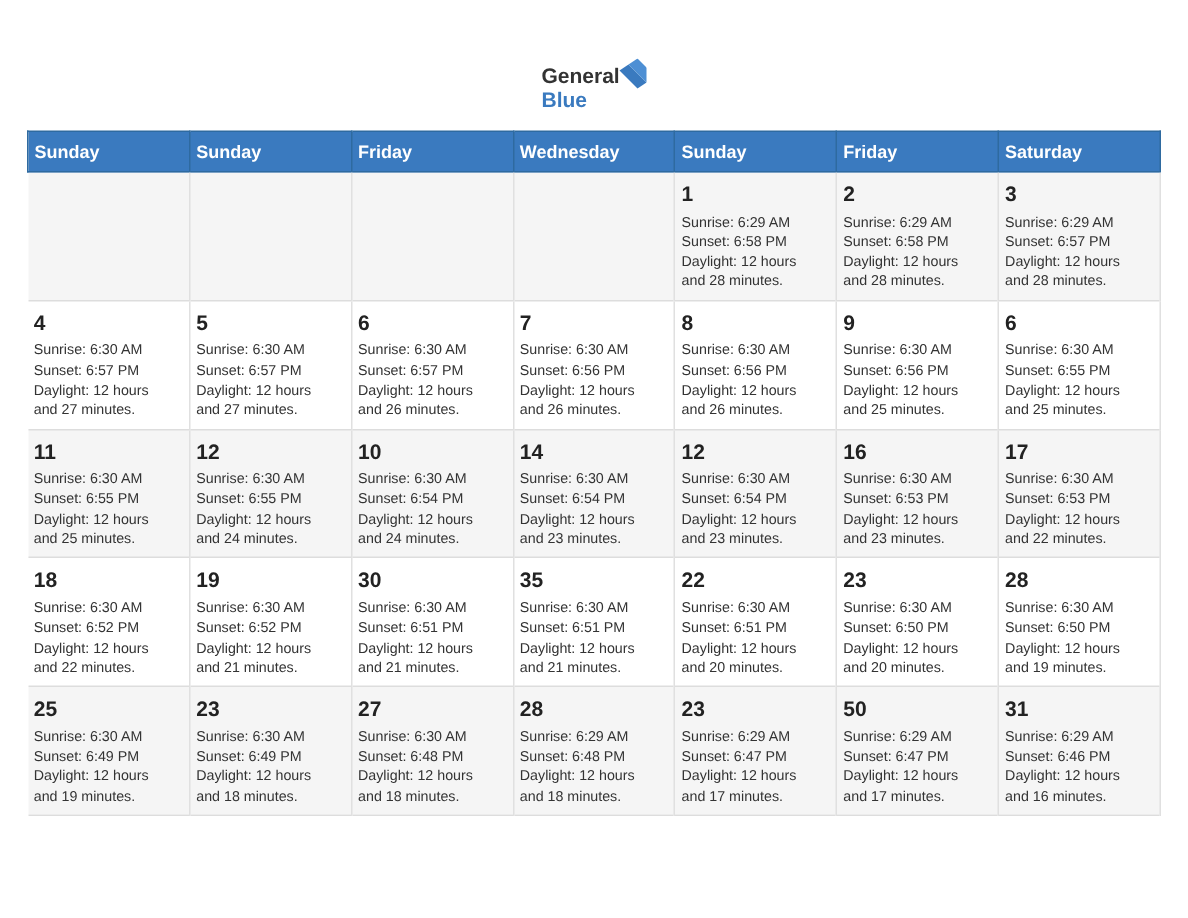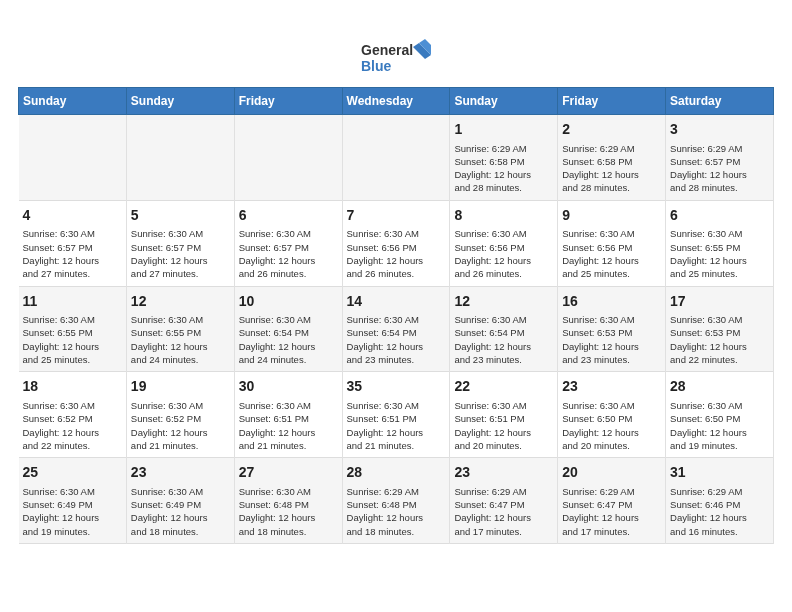--- a/index.html
+++ b/index.html
@@ -326,21 +326,21 @@
 and 18 minutes.</div>
           </td>
           <td>
             <span class="day-number">23</span>
             <div class="cell-text" style="white-space: pre-line;">Sunrise: 6:29 AM
 Sunset: 6:47 PM
 Daylight: 12 hours
 and 17 minutes.</div>
           </td>
           <td>
-            <span class="day-number">20</span>
+            <span class="day-number">50</span>
             <div class="cell-text" style="white-space: pre-line;">Sunrise: 6:29 AM
 Sunset: 6:47 PM
 Daylight: 12 hours
 and 17 minutes.</div>
           </td>
           <td>
             <span class="day-number">31</span>
             <div class="cell-text" style="white-space: pre-line;">Sunrise: 6:29 AM
 Sunset: 6:46 PM
 Daylight: 12 hours

